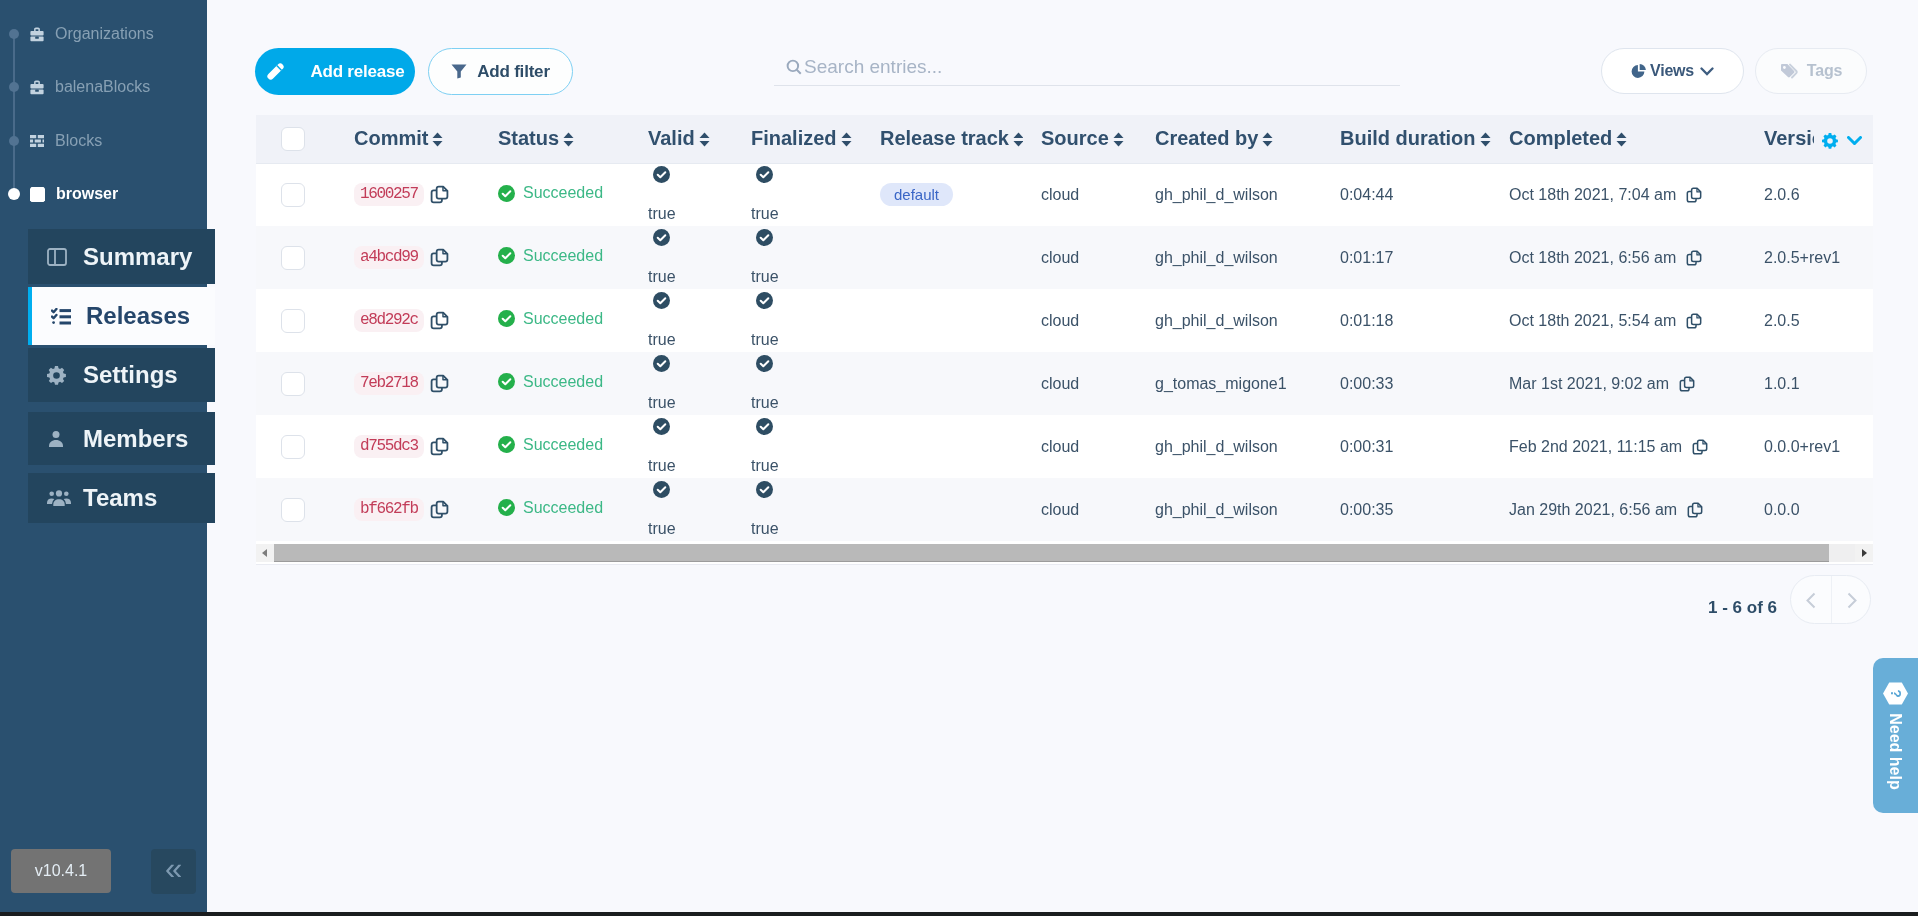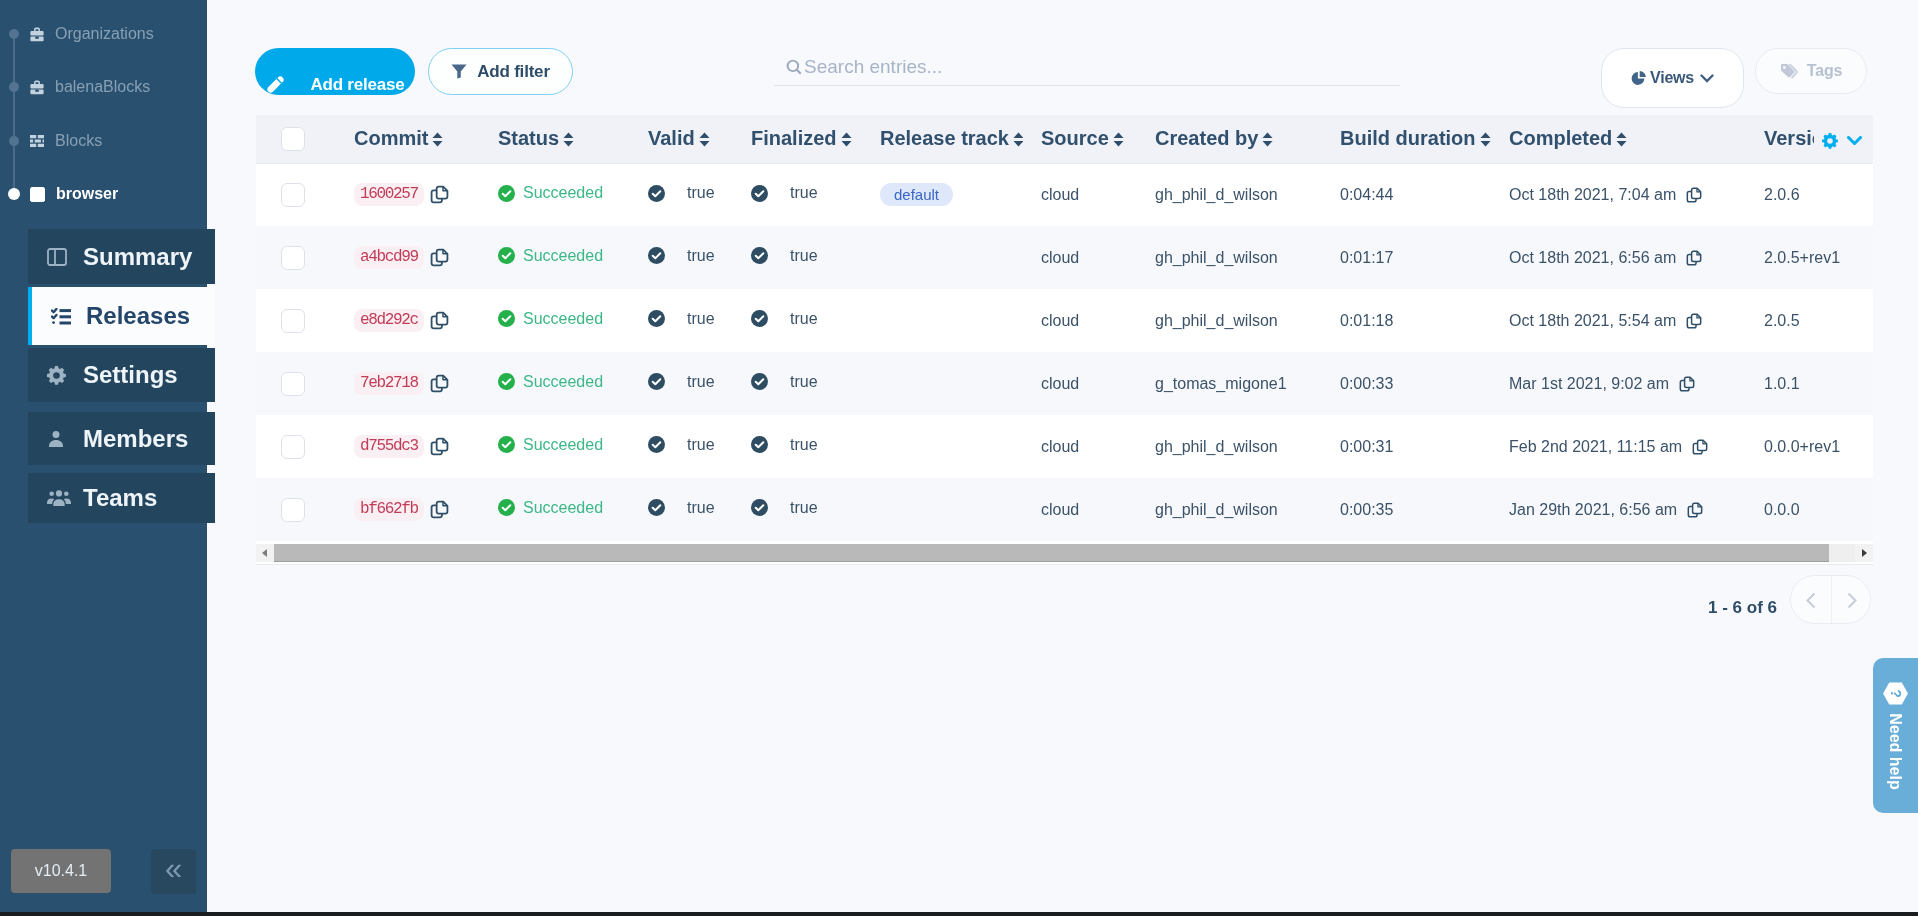--- a/index.html
+++ b/index.html
@@ -16,40 +16,40 @@
 
 .mitem { position:absolute; left:28px; width:187px; background:#23455e; display:flex; align-items:center; color:#eef4f8; font-size:24px; font-weight:700; }
 .mitem svg { position:absolute; left:19px; }
 .mitem span { position:absolute; left:55px; }
 .mitem.active { background:#fbfcfe; color:#25466b; border-left:4px solid #00aeef; }
 
 #verbox { position:absolute; left:11px; top:849px; width:100px; height:44px; background:#737373; border-radius:4px; color:#e4edf4; font-size:16px; display:flex; align-items:center; justify-content:center; }
 #collapsebox { position:absolute; left:151px; top:849px; width:45px; height:45px; background:#27485f; border-radius:4px; color:#7d99b0; font-size:31px; display:flex; align-items:center; justify-content:center; padding-bottom:6px; }
 
 
-#btn-add { position:absolute; left:255px; top:48px; width:160px; height:47px; border-radius:24px; background:#00a9e9; color:#fff; font-size:17px; letter-spacing:-0.2px; font-weight:600; display:flex; align-items:flex-end; justify-content:center; gap:24px; }
+#btn-add { position:absolute; left:255px; top:48px; width:160px; height:47px; border-radius:24px; background:#00a9e9; color:#fff; font-size:17px; letter-spacing:-0.2px; font-weight:600; display:flex; align-items:center; justify-content:center; gap:24px; }
 #btn-filter { position:absolute; left:428px; top:48px; width:145px; height:47px; border-radius:24px; background:#fdfefe; border:1px solid #7ed0f3; color:#2e4d68; font-size:17px; letter-spacing:-0.2px; font-weight:600; display:flex; align-items:center; justify-content:center; gap:10px; }
 #search { position:absolute; left:774px; top:48px; width:626px; height:38px; border-bottom:1px solid #dfe3eb; display:flex; align-items:center; gap:1px; padding-left:11px; }
 #search .ph { color:#a7b4c6; font-size:19px; }
-#btn-views { position:absolute; left:1601px; top:48px; width:143px; height:60px; border-radius:23px; background:#ffffff; border:1px solid #dfe5ee; color:#3a587a; font-size:16px; letter-spacing:-0.2px; font-weight:600; display:flex; align-items:center; justify-content:center; gap:4px; }
+#btn-views { position:absolute; left:1601px; top:48px; width:143px; height:46px; border-radius:23px; background:#ffffff; border:1px solid #dfe5ee; color:#3a587a; font-size:16px; letter-spacing:-0.2px; font-weight:600; display:flex; align-items:center; justify-content:center; gap:4px; }
 #btn-tags { position:absolute; left:1755px; top:48px; width:112px; height:46px; border-radius:23px; background:#fbfcfd; border:1px solid #e7ebf2; color:#b6c1cf; font-size:16px; letter-spacing:-0.2px; font-weight:600; display:flex; align-items:center; justify-content:center; gap:9px; }
 
 
 #tcard { position:absolute; left:256px; top:115px; width:1617px; height:450px; background:#ffffff; border-bottom:1px solid #e9ebf2; }
 table { border-collapse:collapse; table-layout:fixed; width:1617px; }
 th { height:48px; background:#f0f2f8; border-bottom:1px solid #e6eaf1; text-align:left; font-size:20px; font-weight:600; color:#31506e; padding:0 0 0 18px; white-space:nowrap; overflow:hidden; }
 td { height:63px; font-size:16px; color:#3b5268; padding:0 0 0 18px; white-space:nowrap; overflow:hidden; }
 tr.odd td { background:#ffffff; }
 tr.even td { background:#f7f8fb; }
 .cb { width:24px; height:24px; background:#fff; border:1px solid #dde2ea; border-radius:6px; margin-left:25px; }
 th.cbc, td.cbc { padding:0; }
 .commit { font-family:"Liberation Mono", monospace; font-size:16px; letter-spacing:-1.35px; color:#c23c58; background:#faf0f3; border-radius:8px; padding:2px 6px 3px; }
 .cc { display:inline-flex; align-items:center; gap:6px; }
 .stat { display:inline-flex; align-items:center; gap:8px; color:#3cb886; }
-.boolc { display:inline-flex; align-items:center; gap:22px; }
+.boolc { display:inline-flex; align-items:center; gap:22px;flex-direction:column; }
 .track { background:#dfe7fa; color:#3a66c6; font-size:15px; border-radius:12px; padding:3px 14px; }
 .sorti { vertical-align:-2px; margin-left:4px; }
 
 
 #sbar { position:absolute; left:0; top:429px; width:1617px; height:18px; background:#efeff0; }
 #sbar .btn { position:absolute; top:0; width:18px; height:18px; background:#f2f2f2; display:flex; align-items:center; justify-content:center; }
 #sbar .thumb { position:absolute; left:18px; top:0; width:1555px; height:18px; background:#b9b9b9; border-bottom:1px solid #9c9c9c; }
 
 
 #pagetext { position:absolute; left:1620px; top:589px; width:157px; text-align:right; font-size:17px; font-weight:bold; color:#2e4d68;margin-top:9px; }

